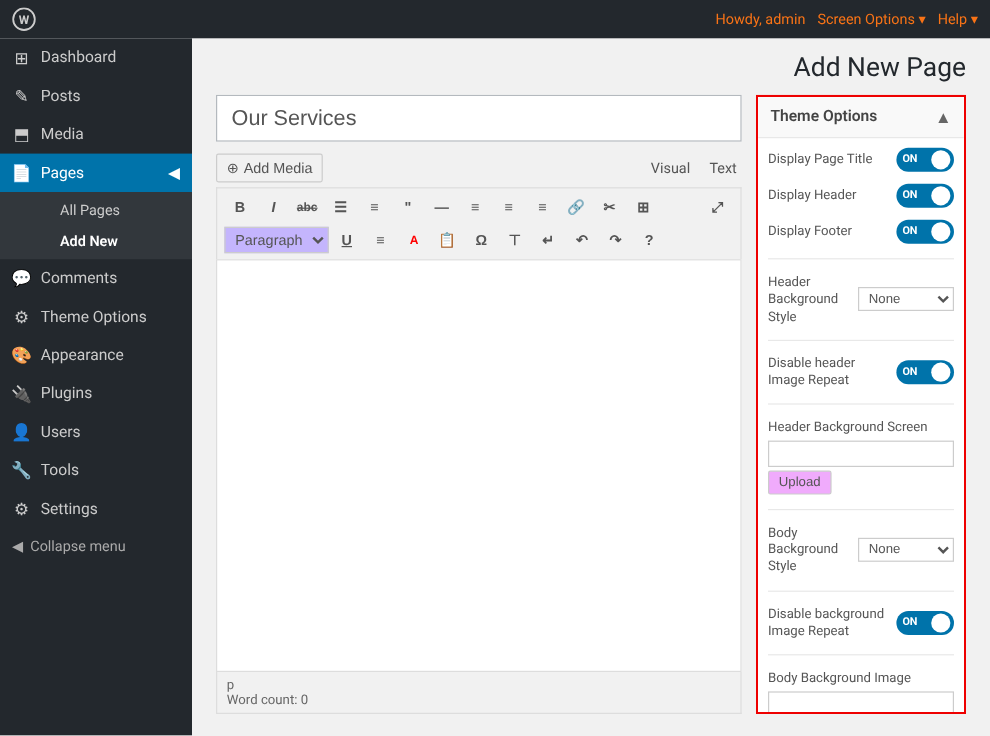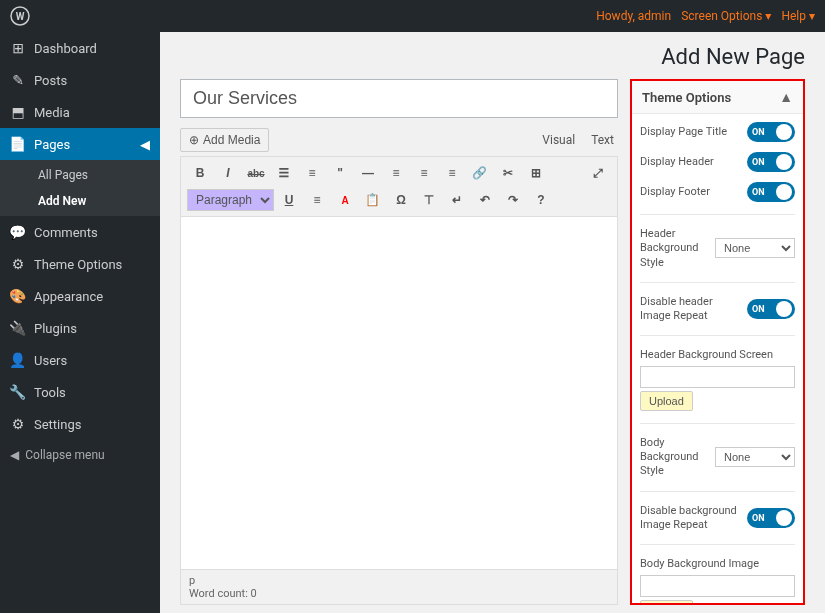--- a/index.html
+++ b/index.html
@@ -39,21 +39,21 @@
       padding: 8px 10px;
       color: #ccc;
       cursor: pointer;
       font-size: 13px;
       white-space: nowrap;
     }
     .sidebar-item.active { background: #0073aa; color: #fff; }
     .sidebar-item .icon { width: 16px; height: 16px; display: inline-flex; align-items: center; justify-content: center; color: inherit; font-size: 14px; }
     .sidebar-sub {
       background: #32373c;
-      padding: 2px 4px;
+      padding: 2px 16px;
     }
     .sidebar-sub-item {
       padding: 6px 10px 6px 34px;
       color: #ccc;
       cursor: pointer;
       font-size: 12px;
     }
     .sidebar-sub-item.active { color: #fff; font-weight: 600; }
     .collapse-menu {
       padding: 8px 10px;
@@ -83,21 +83,21 @@
       font-weight: 400;
       color: #23282d;
       margin-bottom: 10px;
       text-align: right;
     }
 
     
     .content-area {
       display: flex;
       flex: 1;
-      padding: 0 20px 8px 20px;
+      padding: 0 20px 18px 20px;
       gap: 12px;
       overflow: hidden;
     }
 
     
     .editor-section {
       flex: 1;
       display: flex;
       flex-direction: column;
     }
@@ -288,21 +288,21 @@
       flex-direction: column;
       gap: 3px;
     }
     .to-upload-field {
       height: 22px;
       border: 1px solid #ccc;
       background: #fff;
     }
     .to-upload-btn {
       padding: 3px 8px;
-      background: #fef9c3;
+      background: #f0abfc;
       border: 1px solid #ccc;
       font-size: 11px;
       cursor: pointer;
       color: #555;
       border-radius: 2px;
       align-self: flex-start;
     }
 
     
     ::-webkit-scrollbar { width: 6px; }

